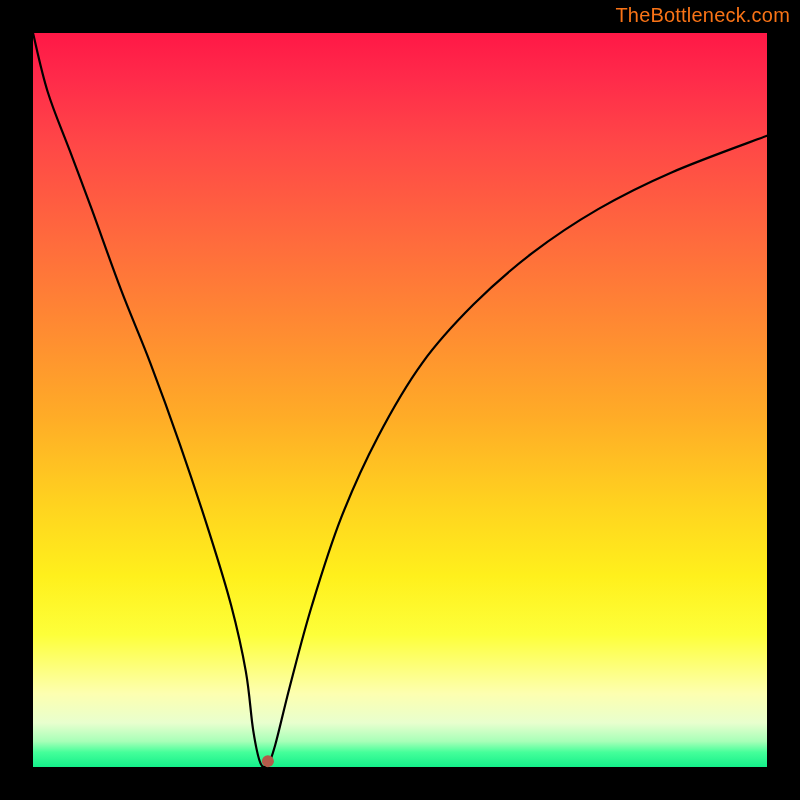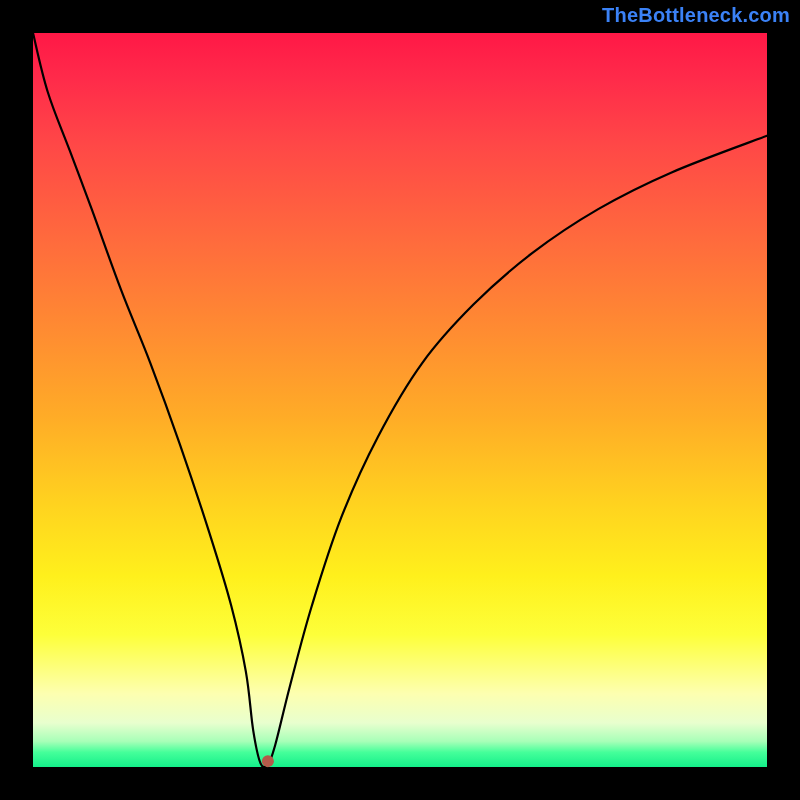--- a/index.html
+++ b/index.html
@@ -51,23 +51,23 @@
     position: absolute;
     inset: 0;
     width: 100%;
     height: 100%;
     overflow: visible;
   }
   .attribution {
     position: absolute;
     top: 4px;
     right: 10px;
-    color: #3b82f6;
+    color: #f97316;
     font-size: 20px;
-    font-weight: 700;
+    font-weight: 400;
     letter-spacing: 0.2px;
     user-select: none;
   }
 </style>
 </head>
 <body>
 
 <div class="stage">
 
   <div class="plot">

